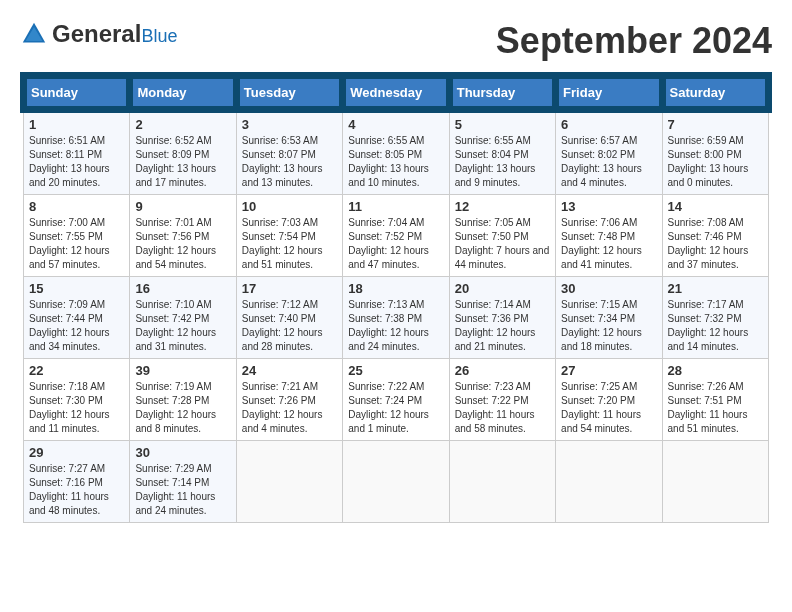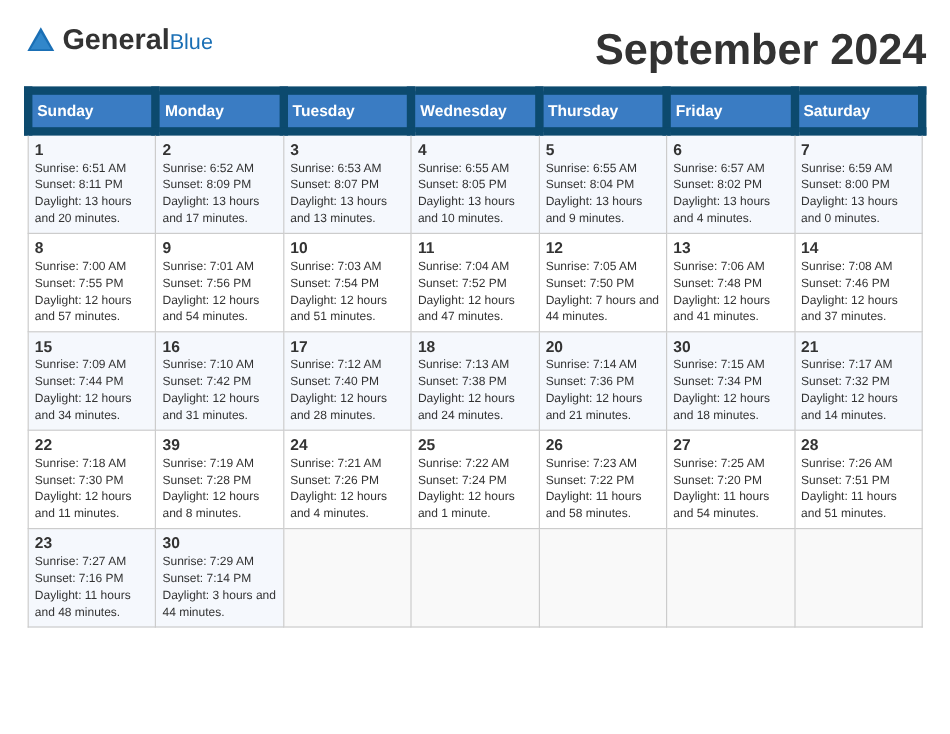--- a/index.html
+++ b/index.html
@@ -339,33 +339,33 @@
           <span class="day-number">28</span>
           <div class="day-info">
             <span>Sunrise: 7:26 AM</span><br>
             <span>Sunset: 7:51 PM</span><br>
             <span>Daylight: 11 hours and 51 minutes.</span>
           </div>
         </td>
       </tr>
       <tr>
         <td>
-          <span class="day-number">23</span>
+          <span class="day-number">29</span>
           <div class="day-info">
             <span>Sunrise: 7:27 AM</span><br>
             <span>Sunset: 7:16 PM</span><br>
             <span>Daylight: 11 hours and 48 minutes.</span>
           </div>
         </td>
         <td>
           <span class="day-number">30</span>
           <div class="day-info">
             <span>Sunrise: 7:29 AM</span><br>
             <span>Sunset: 7:14 PM</span><br>
-            <span>Daylight: 3 hours and 44 minutes.</span>
+            <span>Daylight: 11 hours and 24 minutes.</span>
           </div>
         </td>
         <td class="empty-cell"></td>
         <td class="empty-cell"></td>
         <td class="empty-cell"></td>
         <td class="empty-cell"></td>
         <td class="empty-cell"></td>
       </tr>
     </tbody>
 </table>

